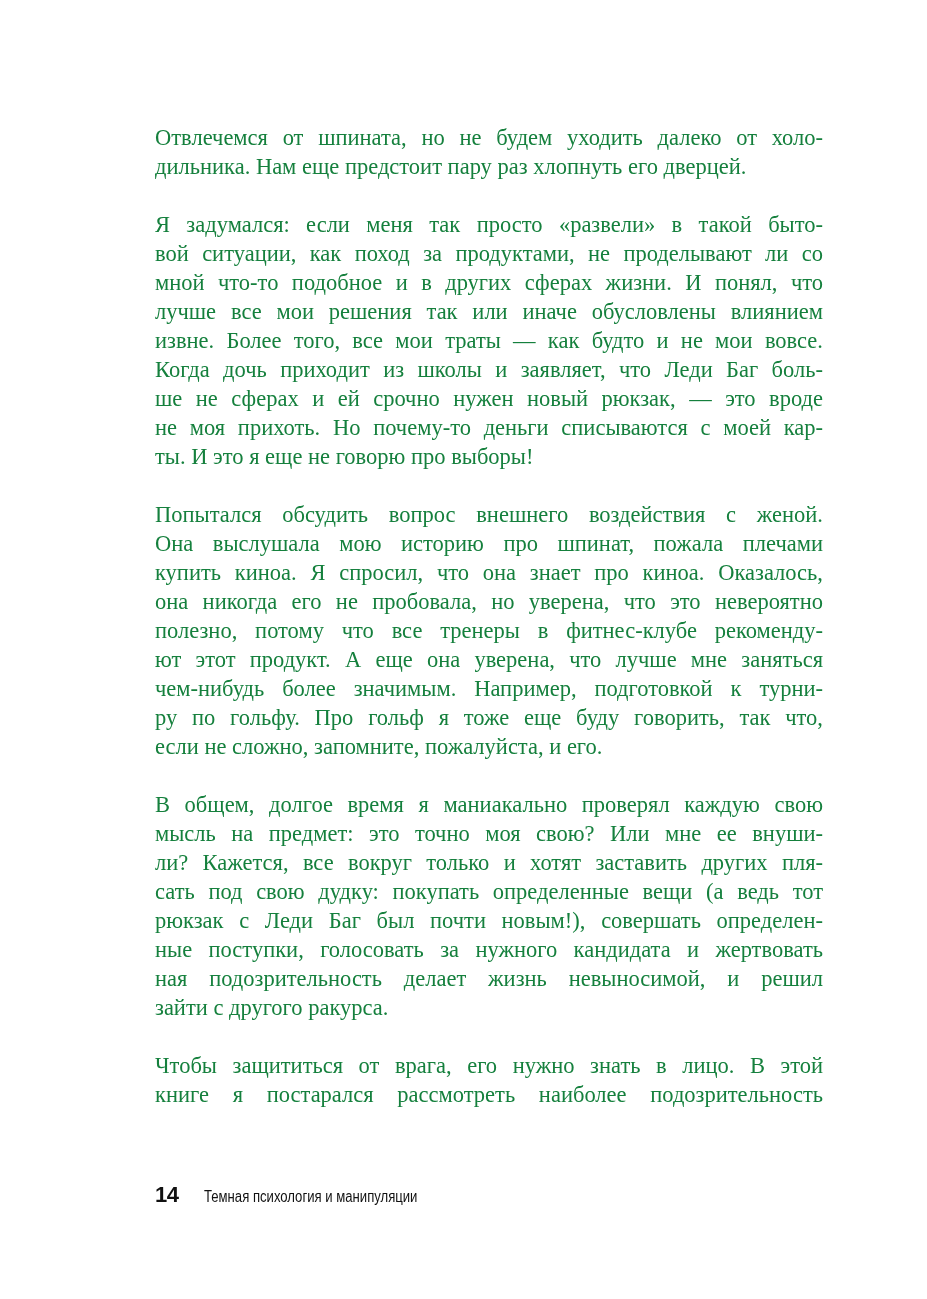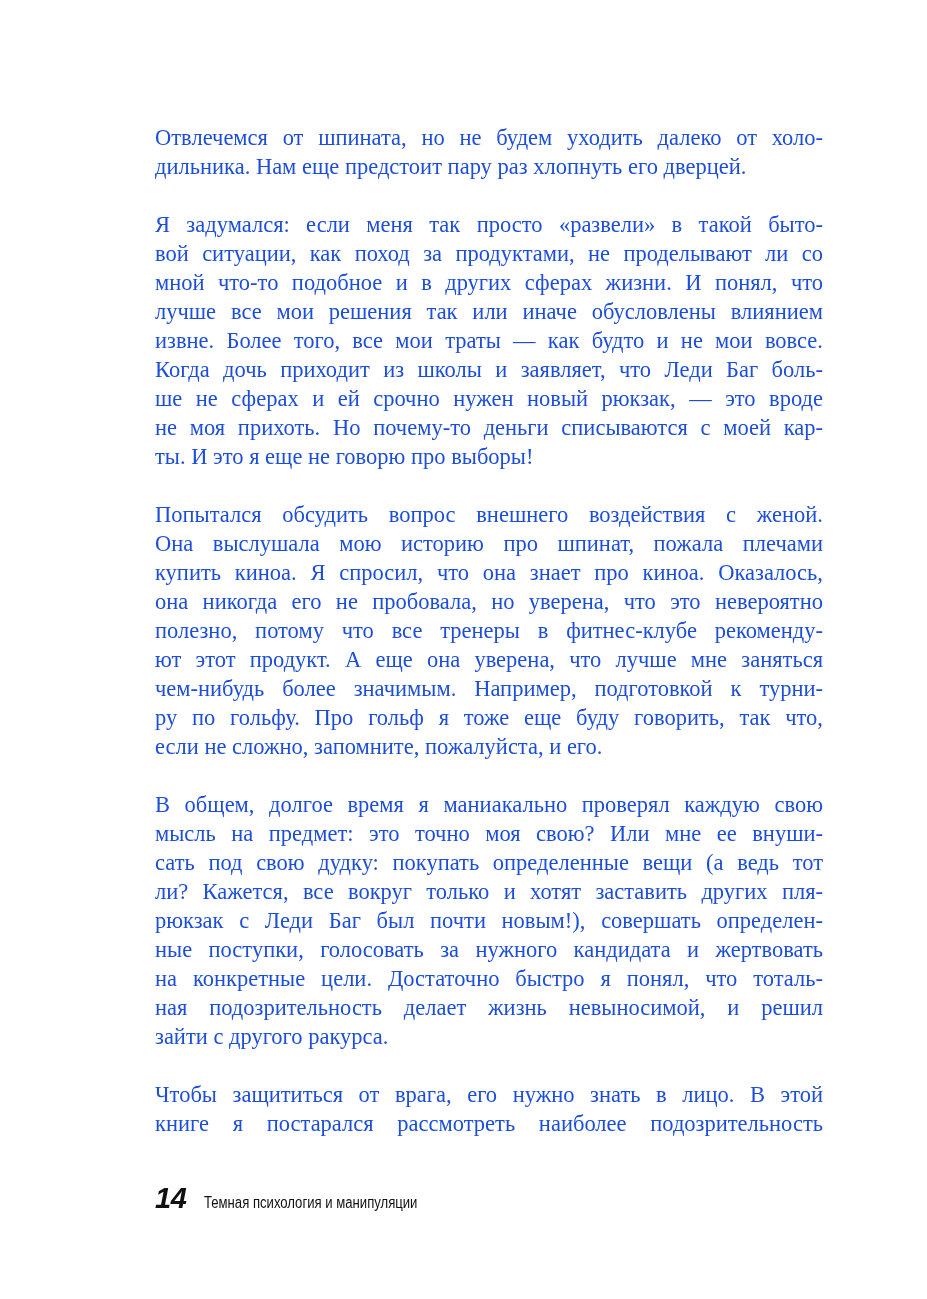--- a/index.html
+++ b/index.html
@@ -21,21 +21,21 @@
       background: #ffffff;
     }
     .text-block {
       position: absolute;
       left: 155px;
       top: 123px;
       width: 668px;
       font-family: "Liberation Serif", "DejaVu Serif", serif;
       font-size: 22.5px;
       line-height: 29px;
-      color: #1d4ed8;
+      color: #15803d;
       text-align: justify;
       text-align-last: left;
       hyphens: manual;
     }
     .text-block p {
       margin: 0 0 29px 0;
       padding: 0;
     }
     .line {
       display: block;
@@ -51,24 +51,23 @@
       position: absolute;
       left: 155px;
       top: 1182px;
       display: flex;
       align-items: baseline;
       font-family: "Liberation Sans", "DejaVu Sans", sans-serif;
       color: #111111;
     }
     .footer .page-number {
       font-weight: bold;
-      font-size: 29px;
+      font-size: 22px;
       letter-spacing: -0.5px;
       width: 49px;
-      font-style: italic;
     }
     .footer .running-title {
       font-size: 16px;
       transform: scaleX(0.82);
       transform-origin: left center;
       white-space: nowrap;
     }
   </style>
 </head>
 <body>
@@ -101,25 +100,24 @@
       <span class="line">полезно, потому что все тренеры в фитнес-клубе рекоменду-</span>
       <span class="line">ют этот продукт. А еще она уверена, что лучше мне заняться</span>
       <span class="line">чем-нибудь более значимым. Например, подготовкой к турни-</span>
       <span class="line">ру по гольфу. Про гольф я тоже еще буду говорить, так что,</span>
       <span class="line last">если не сложно, запомните, пожалуйста, и его.</span>
     </p>
 
     <p>
       <span class="line">В общем, долгое время я маниакально проверял каждую свою</span>
       <span class="line">мысль на предмет: это точно моя свою? Или мне ее внуши-</span>
+      <span class="line">ли? Кажется, все вокруг только и хотят заставить других пля-</span>
       <span class="line">сать под свою дудку: покупать определенные вещи (а ведь тот</span>
-      <span class="line">ли? Кажется, все вокруг только и хотят заставить других пля-</span>
       <span class="line">рюкзак с Леди Баг был почти новым!), совершать определен-</span>
       <span class="line">ные поступки, голосовать за нужного кандидата и жертвовать</span>
-      <span class="line">на конкретные цели. Достаточно быстро я понял, что тоталь-</span>
       <span class="line">ная подозрительность делает жизнь невыносимой, и решил</span>
       <span class="line last">зайти с другого ракурса.</span>
     </p>
 
     <p>
       <span class="line">Чтобы защититься от врага, его нужно знать в лицо. В этой</span>
       <span class="line">книге я постарался рассмотреть наиболее подозрительность</span>
     </p>
 
   </div>

